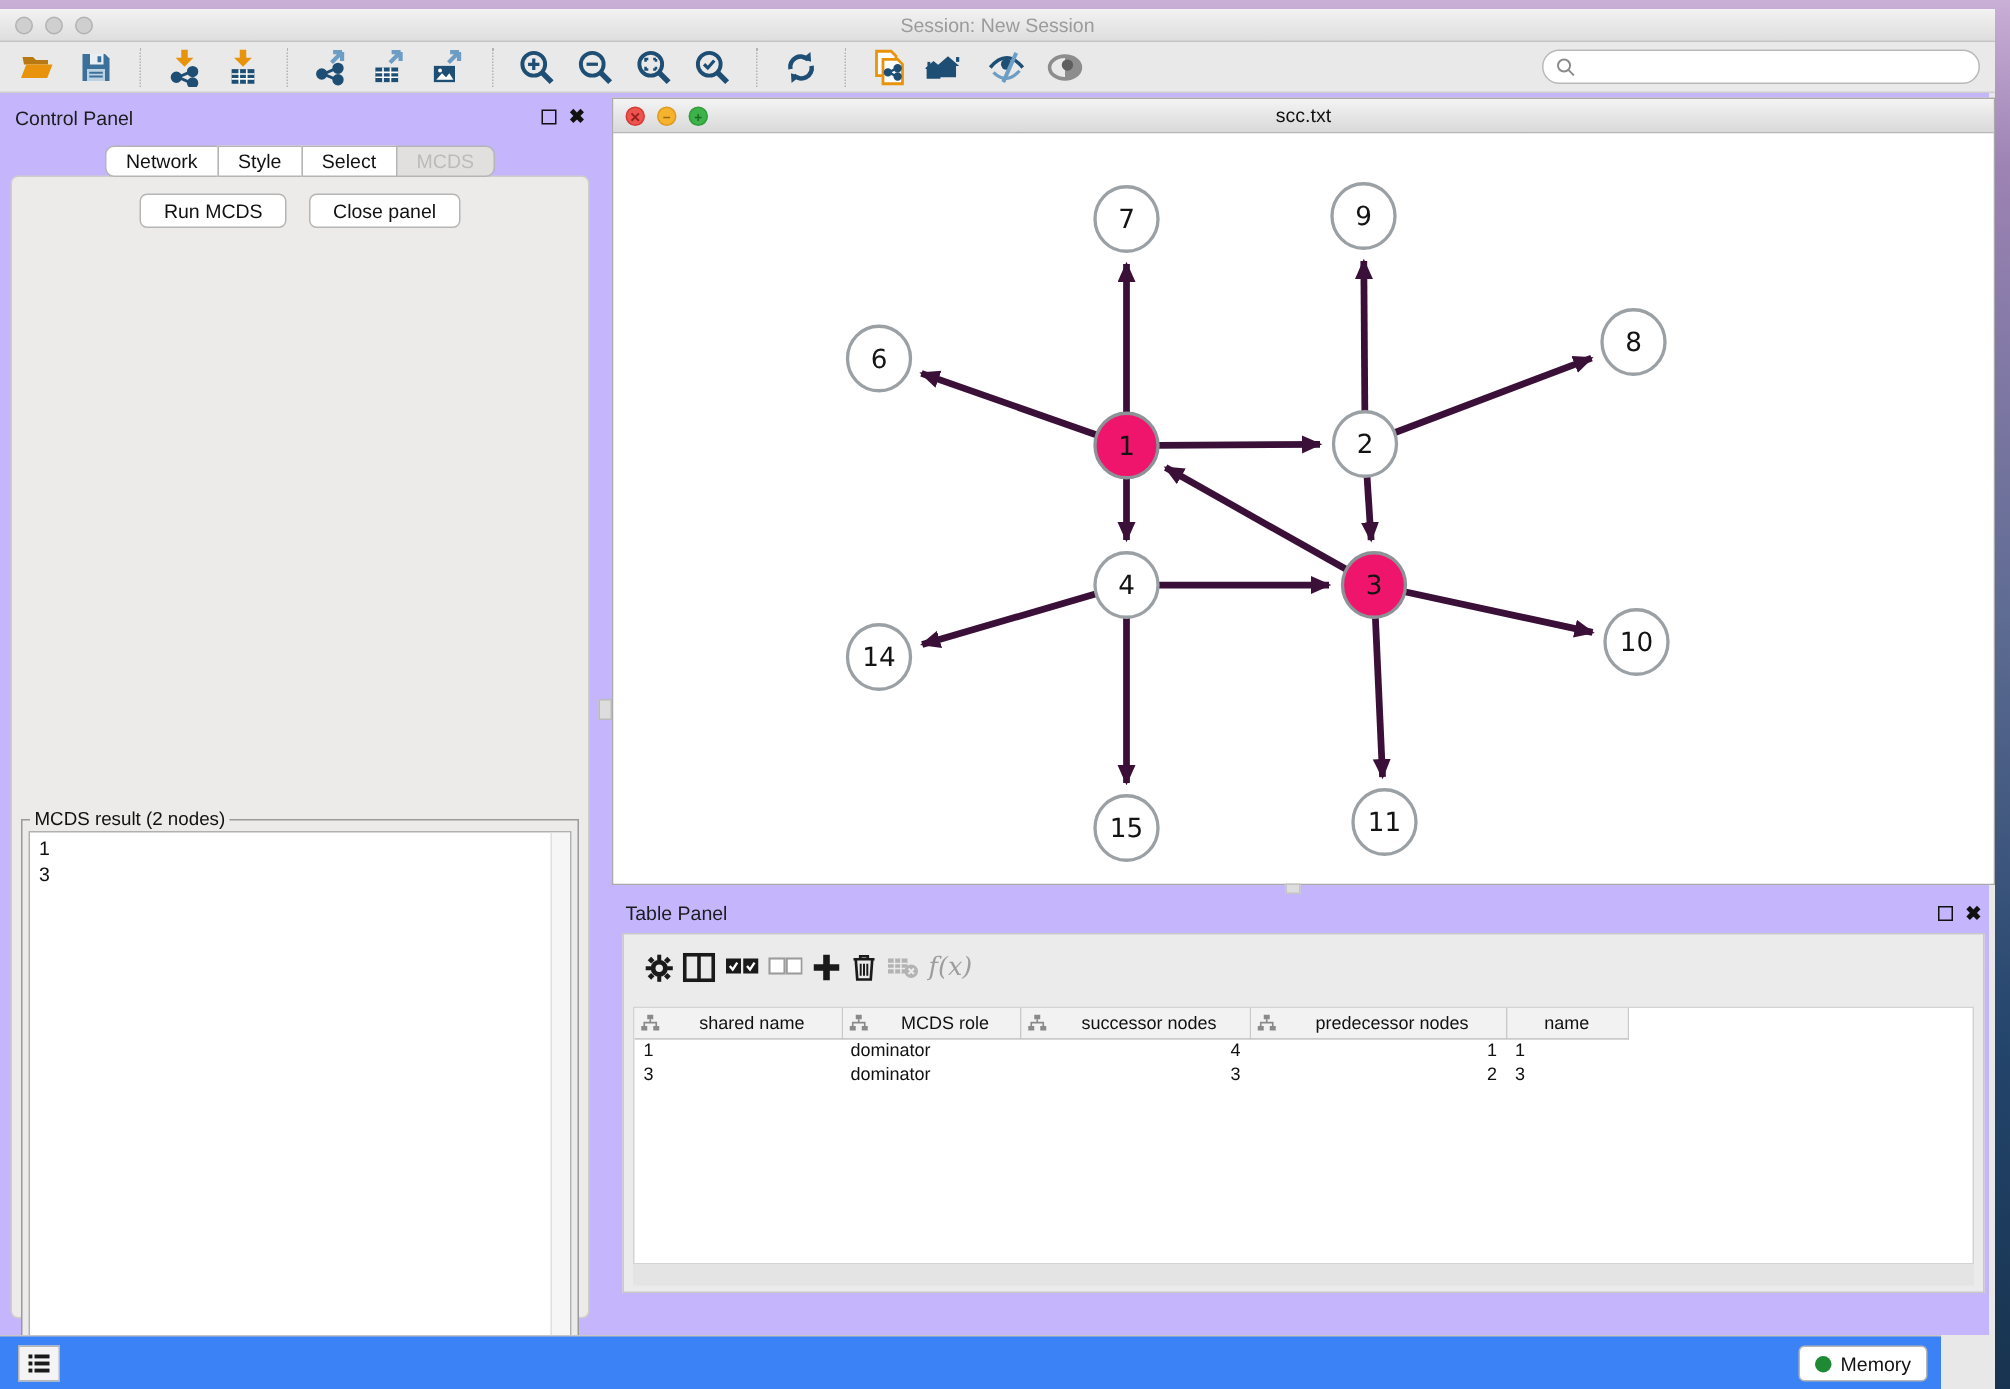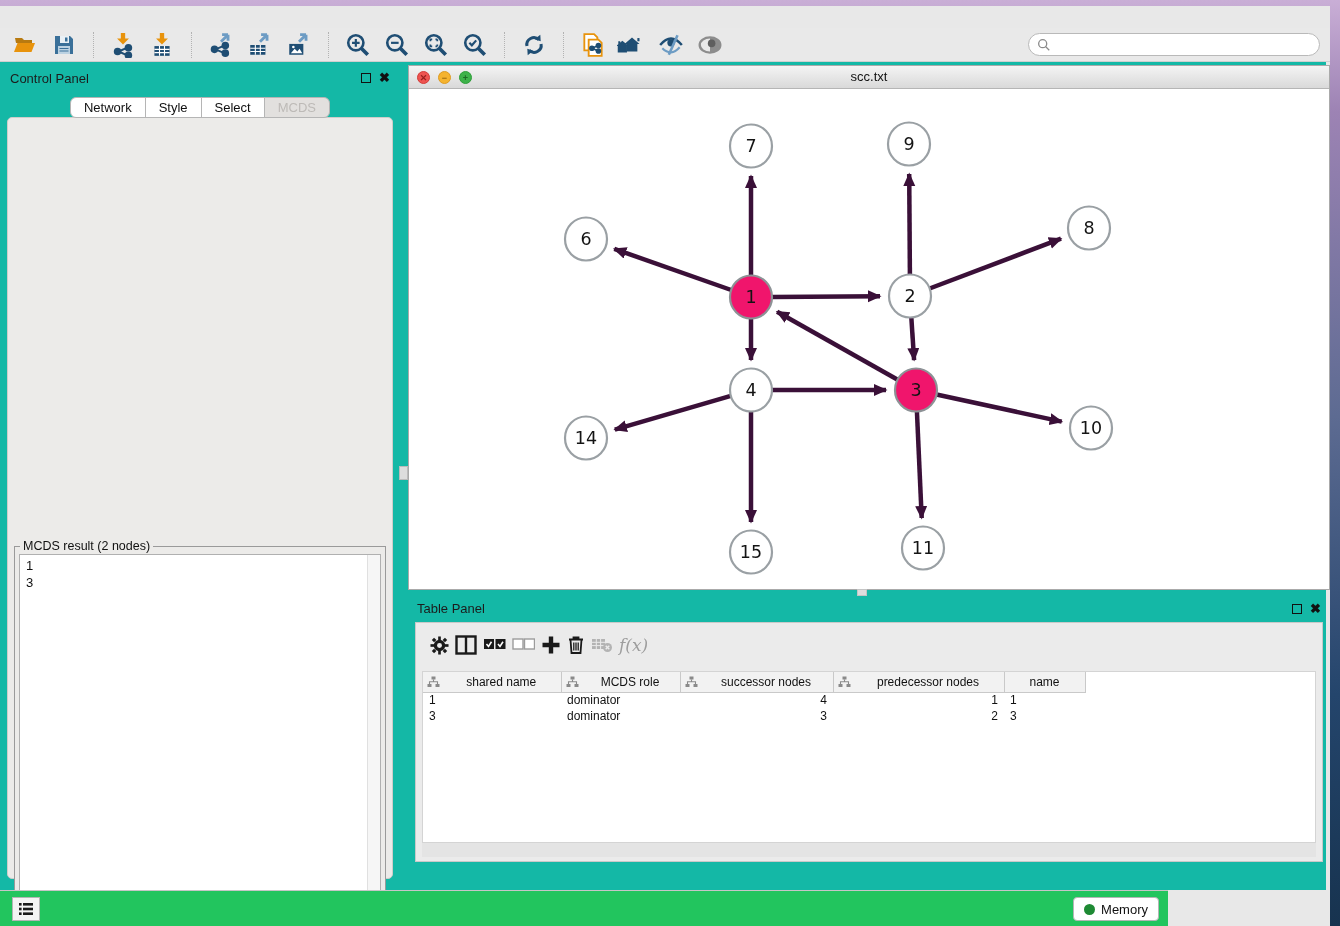--- a/index.html
+++ b/index.html
@@ -21,21 +21,21 @@
   
   .toolbar { position:absolute; top:22px; left:0; right:0; height:34px; background:#e9e9e9;
     border-bottom:1px solid #cfcfcf; display:flex; align-items:center; padding:0 10px; gap:9px; }
   .tb-icon { width:30px; height:28px; display:flex; align-items:center; justify-content:center; cursor:pointer; }
   .tb-sep { width:1px; height:26px; border-left:1px dotted #b3b3b3; margin:0 5px; }
   .search-box { margin-left:auto; width:292px; height:23px; background:#fff; border:1px solid #b9b9b9;
     border-radius:12px; display:flex; align-items:center; padding:0 8px; gap:5px; }
   .search-box input { border:none; outline:none; flex:1; font-size:12px; background:transparent; }
 
   
-  .content { position:absolute; top:56px; left:0; right:4px; height:828px; background:#14b8a6; }
+  .content { position:absolute; top:56px; left:0; right:4px; height:828px; background:#c4b5fd; }
 
   
   .control-panel { position:absolute; left:0; top:3px; width:400px; height:818px; }
   .cp-header { height:26px; display:flex; align-items:center; padding:0 10px; }
   .panel-title { font-size:13px; color:#1c1c1c; }
   .panel-btns { margin-left:auto; display:flex; gap:8px; align-items:center; }
   .float-icon { width:10px; height:10px; border:1.6px solid #111; display:inline-block; cursor:pointer; }
   .close-icon { font-size:13px; font-weight:bold; color:#111; cursor:pointer; line-height:10px; }
   .seg { display:flex; }
   .seg .tab { border:1px solid #b5b5b5; background:#fff; color:#111; font-size:13px;
@@ -100,34 +100,42 @@
   .node-table th { background:#f2f2f2; border-right:1px solid #c9c9c9; border-bottom:1px solid #c9c9c9;
     font-weight:normal; color:#111; height:20px; padding:0 4px; position:relative; }
   .th-inner { display:flex; align-items:center; gap:6px; justify-content:flex-start; }
   .th-label { flex:1; text-align:center; font-size:12px; }
   .node-table td { height:16px; padding:0 6px; color:#111; font-size:12px; }
   .al { text-align:left; } .ar { text-align:right; }
   .tp-tabs { position:absolute; bottom:0; left:0; width:100%; display:flex; justify-content:center; }
   .tp-tabs .tab.selected { background:#d9d9d9; color:#ababab; }
 
   
-  .status-bar { position:absolute; bottom:0; left:0; width:1168px; height:36px; background:#22c55e;
+  .status-bar { position:absolute; bottom:0; left:0; width:1294px; height:36px; background:#3b82f6;
     border-top:1px solid #c6c6c6; }
   .list-btn { position:absolute; left:12px; top:6px; width:28px; height:24px; background:#f4f4f4;
     border:1px solid #b5b5b5; display:flex; align-items:center; justify-content:center; cursor:pointer; }
   .memory-btn { position:absolute; right:9px; top:6px; height:24px; background:#fff; border:1px solid #b5b5b5;
     border-radius:4px; display:flex; align-items:center; gap:6px; padding:0 10px; cursor:pointer; }
   .memory-dot { width:11px; height:11px; border-radius:50%; background:#1e8a34; }
   .memory-label { font-size:13px; color:#111; }
 </style>
 </head>
 <body>
 
 <div class="app-window">
 
+  <div class="mac-titlebar">
+    <div class="traffic">
+      <div class="dot"></div>
+      <div class="dot"></div>
+      <div class="dot"></div>
+    </div>
+    <div class="win-title">Session: New Session</div>
+  </div>
 
   <div class="toolbar">
     <div class="tb-icon">
       <svg width="26" height="24" viewBox="0 0 24 24">
           <path d="M2 5 h7 l2 2 h8 v3 H3 z" fill="#b87a10"></path>
           <path d="M4.5 10 h17.5 l-3.5 9 H1 z" fill="#e8930c"></path>
         </svg>
     </div>
     <div class="tb-icon">
       <svg width="24" height="24" viewBox="0 0 24 24">
@@ -280,20 +288,24 @@
           <span class="close-icon">✖</span>
         </span>
       </div>
       <div class="cp-tabs seg">
         <div class="tab">Network</div>
         <div class="tab">Style</div>
         <div class="tab">Select</div>
         <div class="tab selected">MCDS</div>
       </div>
       <div class="cp-body">
+        <div class="cp-buttons">
+          <button class="btn">Run MCDS</button>
+          <button class="btn">Close panel</button>
+        </div>
         <div class="result-group">
           <span class="result-legend">MCDS result (2 nodes)</span>
           <div class="result-area">
             <div class="result-line">1</div>
             <div class="result-line">3</div>
             <div class="result-scroll"></div>
           </div>
         </div>
       </div>
     </div>

